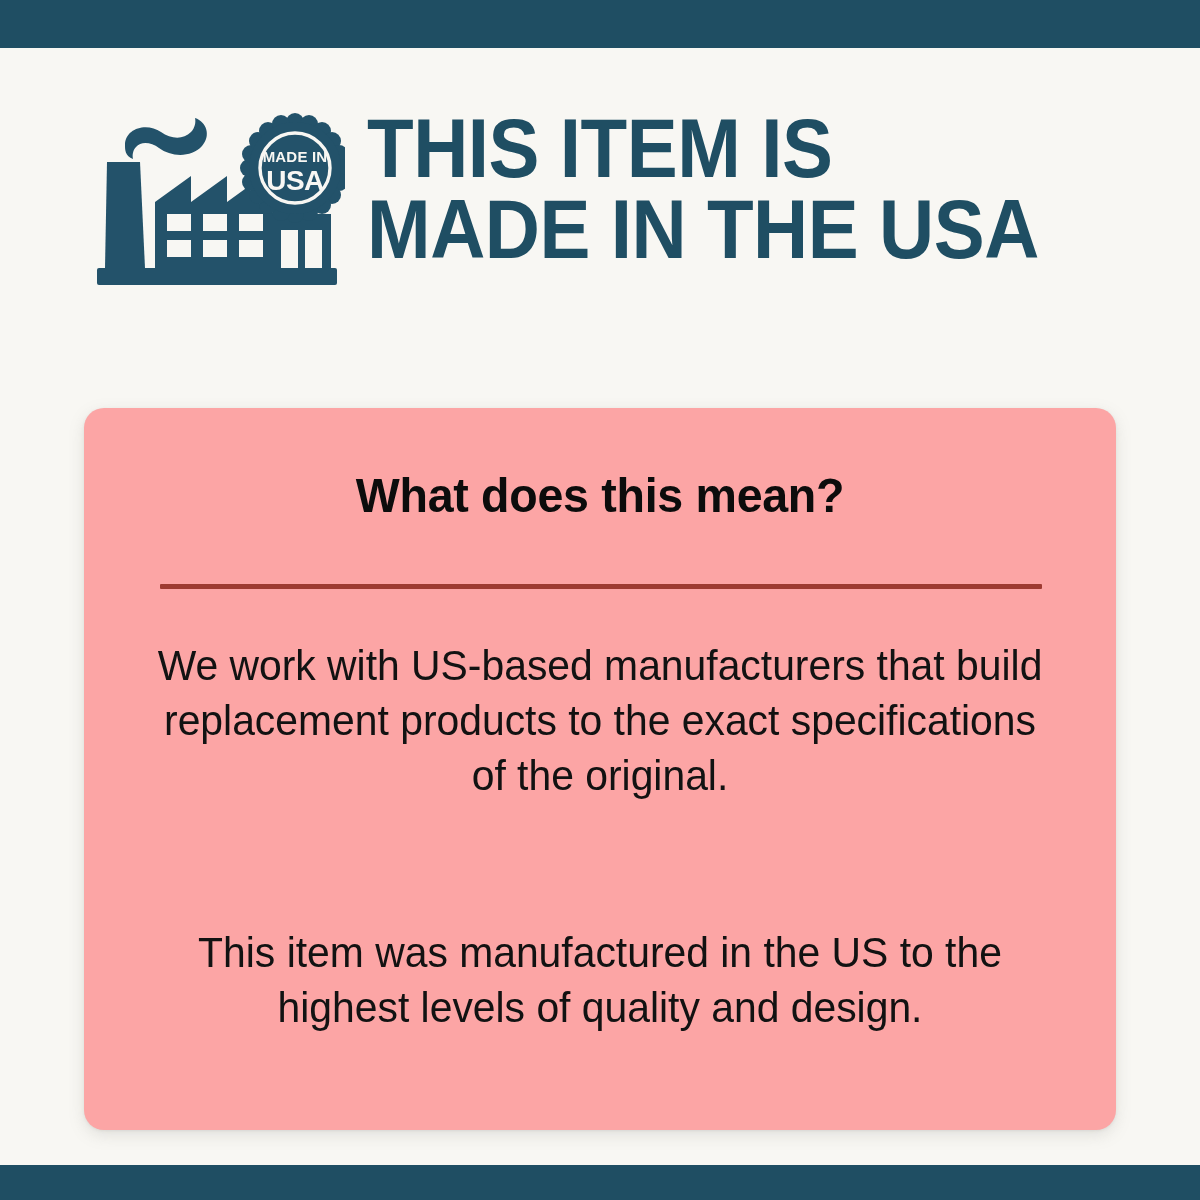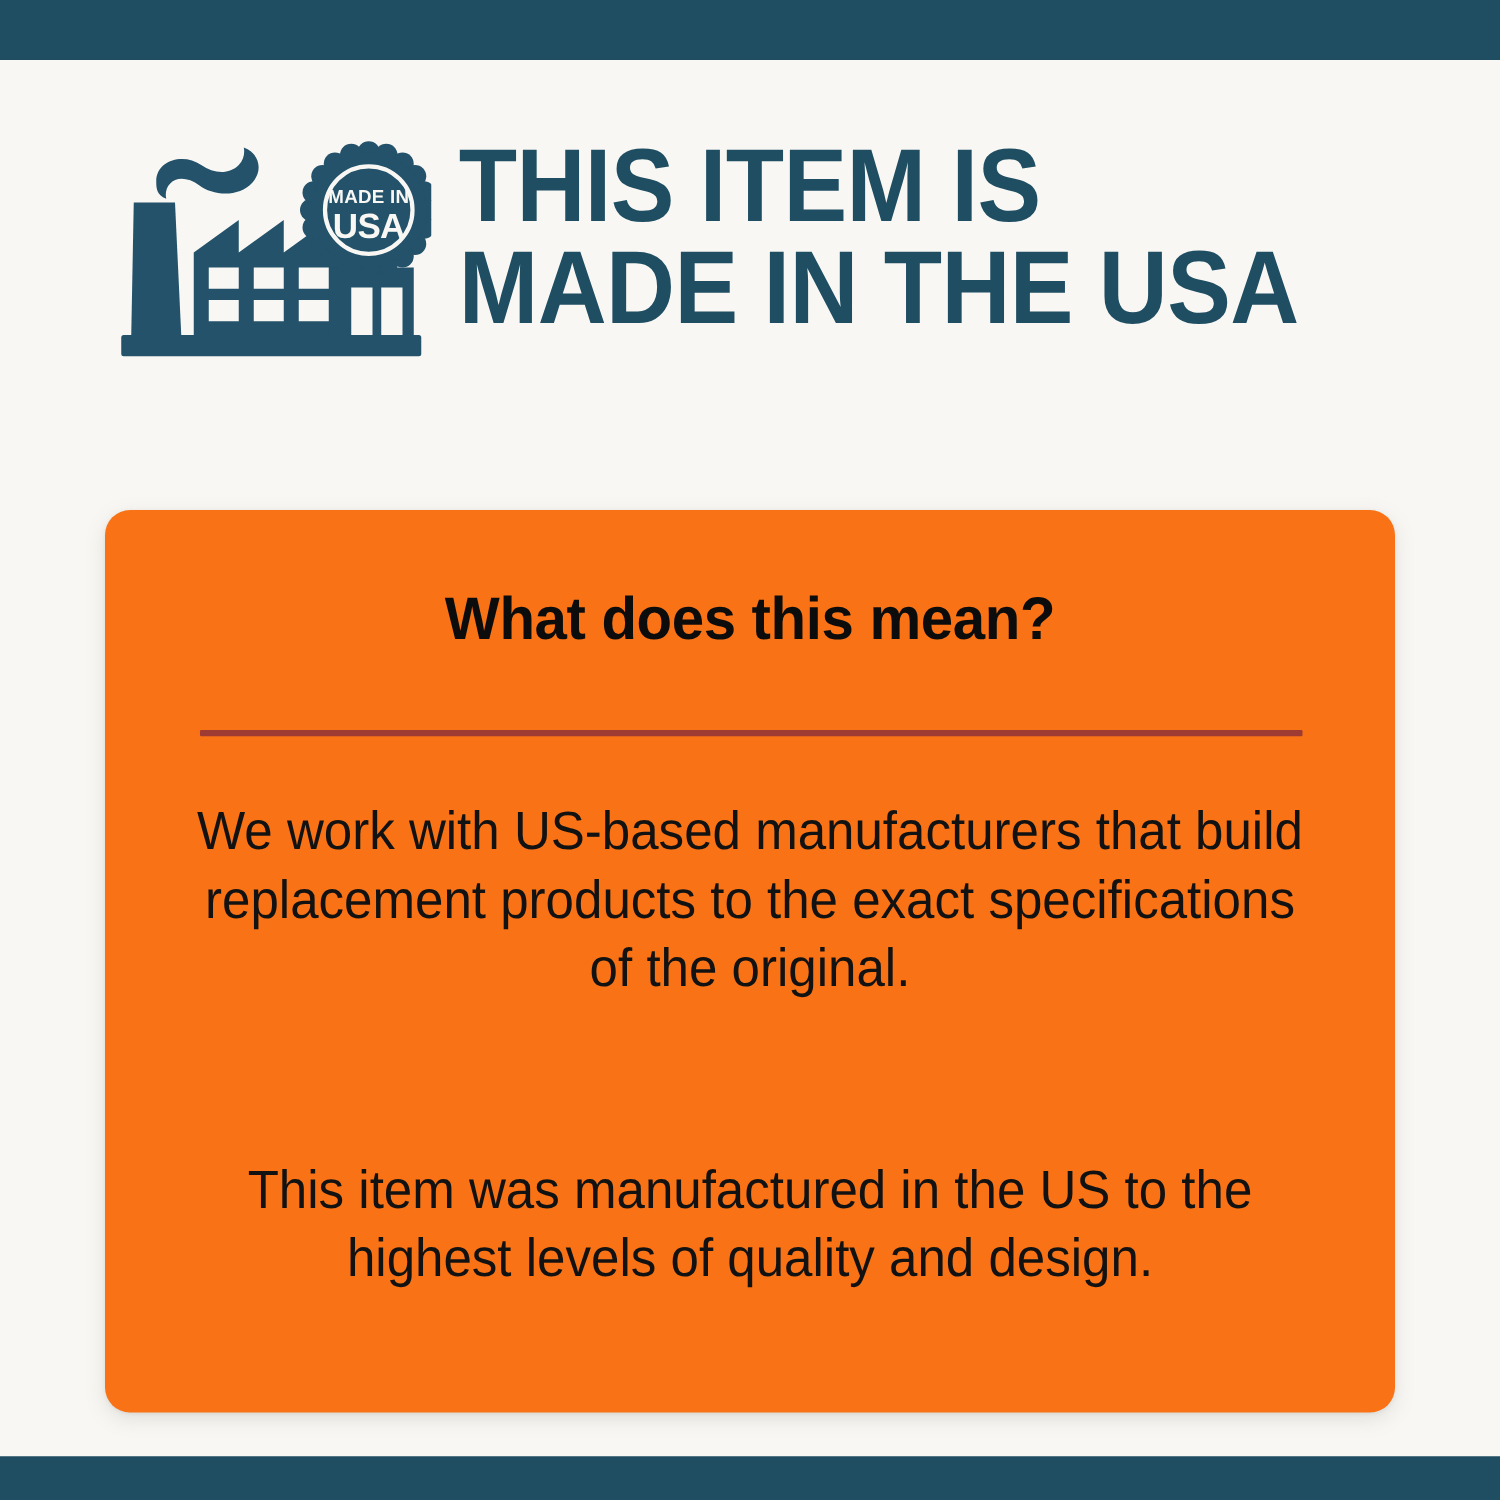--- a/index.html
+++ b/index.html
@@ -70,21 +70,21 @@
   }
   .headline .ln { display: block; }
 
   
   .card {
     position: absolute;
     top: 360px;
     left: 84px;
     width: 1032px;
     height: 722px;
-    background: #f97316;
+    background: #fca5a5;
     border-radius: 20px;
     box-shadow: 0 5px 16px rgba(120,120,115,0.18),
                 0 1px 3px rgba(120,120,115,0.12);
   }
 
   .card-title {
     position: absolute;
     top: 60px;
     left: 0;
     width: 100%;

